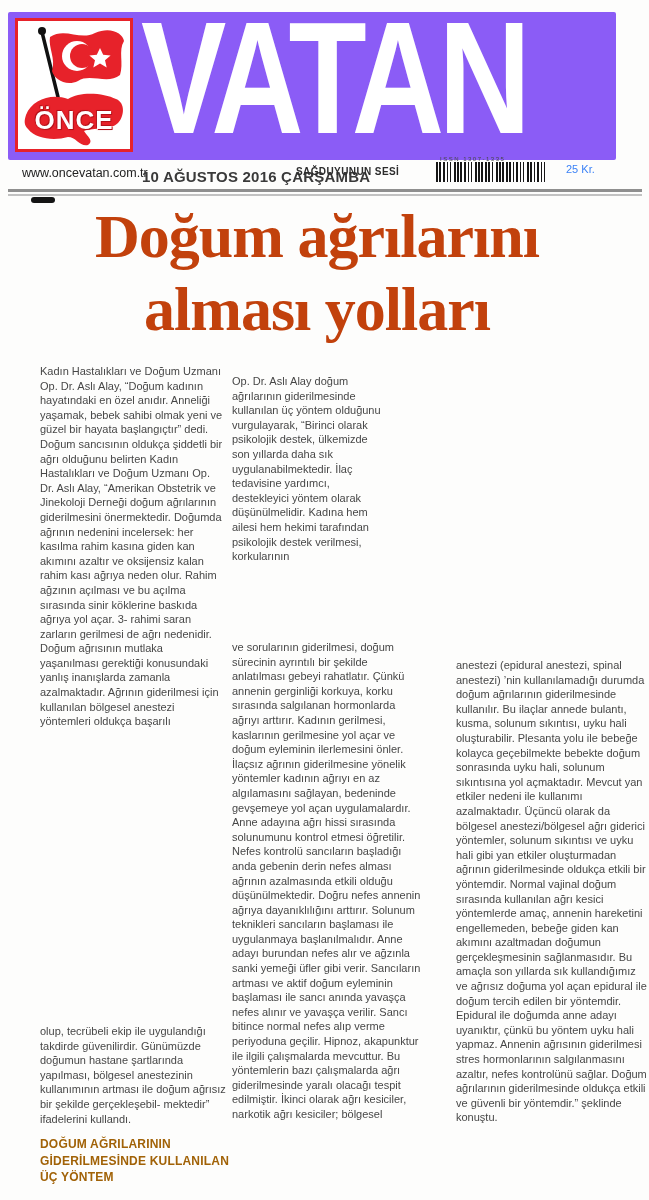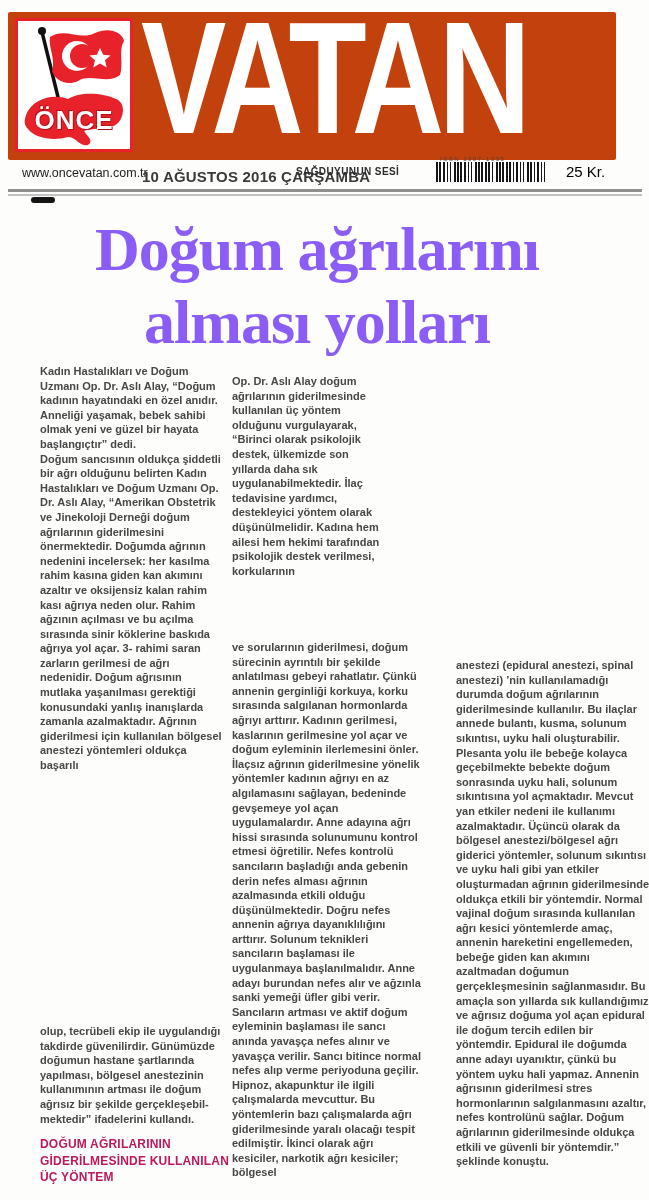--- a/index.html
+++ b/index.html
@@ -5,21 +5,21 @@
   html,body{margin:0;padding:0;background:#e9e9e9;}
   #page{
     position:relative;width:649px;height:1200px;margin:0 auto;
     background:#fdfdfc;overflow:hidden;
     border-right:1px solid #cfcfcf;
     font-family:"Liberation Sans",sans-serif;
   }
   
   .banner{
     position:absolute;left:8px;top:12px;width:608px;height:148px;
-    background:#c2410c;border-radius:2px;
+    background:#8b5cf6;border-radius:2px;
   }
   .logo-box{
     position:absolute;left:7px;top:6px;width:118px;height:134px;
     background:#fff;border:3px solid #e7222a;box-sizing:border-box;
   }
   .logo-flag{position:absolute;left:2px;top:2px;width:110px;height:78px;}
   .logo-map{position:absolute;left:0px;bottom:0px;width:112px;height:62px;}
   .logo-once{
     position:absolute;left:0;right:0;bottom:13px;text-align:center;
     font-size:26px;font-weight:900;color:#ffffff;letter-spacing:1px;
@@ -36,38 +36,38 @@
   .infobar{position:absolute;left:8px;top:160px;width:634px;height:30px;}
   .site{position:absolute;left:14px;top:6px;font-size:12.5px;font-weight:normal;color:#222;}
   .date{position:absolute;left:134px;top:8px;font-size:15px;font-weight:bold;color:#3a3a3a;letter-spacing:.2px;}
   .slogan{position:absolute;left:288px;top:6px;font-size:10px;font-weight:bold;color:#2c2c2c;letter-spacing:.4px;}
   .barcode-wrap{position:absolute;left:428px;top:-4px;width:115px;height:28px;}
   .issn{font-size:6px;color:#444;letter-spacing:1.5px;white-space:nowrap;display:block;margin-left:4px;filter:blur(.4px);}
   .bars{
     width:110px;height:20px;margin-top:0px;
     background:repeating-linear-gradient(90deg,#161616 0 1.5px,#fff 1.5px 3px,#161616 3px 4.5px,#fff 4.5px 7px,#161616 7px 9px,#fff 9px 10.5px);
   }
-  .price{position:absolute;left:558px;top:3px;font-size:15px;color:#000000;}
+  .price{position:absolute;left:558px;top:3px;font-size:11px;color:#3b82f6;}
   .rule1{position:absolute;left:8px;top:189px;width:634px;height:3px;background:#8f8f8f;}
   .rule2{position:absolute;left:8px;top:194px;width:634px;height:2px;background:#c2c2c2;}
   
   .artifact{position:absolute;left:31px;top:197px;width:24px;height:6px;background:#141414;border-radius:3px;}
   .headline{
     position:absolute;left:12px;top:200px;width:610px;text-align:center;
-    font-family:"Liberation Serif",serif;font-weight:700;color:#8b5cf6;
-    font-size:62px;line-height:73px;letter-spacing:-1px;margin-top:13px;
+    font-family:"Liberation Serif",serif;font-weight:700;color:#c2410c;
+    font-size:62px;line-height:73px;letter-spacing:-1px;
   }
   
-  .body-text{font-size:11px;line-height:14.6px;color:#474747;font-weight:bold;}
+  .body-text{font-size:11px;line-height:14.6px;color:#474747;}
   .body-text p{margin:0;}
   .col1a{position:absolute;left:40px;top:364px;width:184px;}
   .col1b{position:absolute;left:40px;top:1024px;width:188px;}
   .subhead{
     position:absolute;left:40px;top:1136px;width:195px;
-    font-size:12px;line-height:16.5px;font-weight:bold;color:#be185d;letter-spacing:.2px;
+    font-size:12px;line-height:16.5px;font-weight:bold;color:#a16207;letter-spacing:.2px;
   }
   .col2a{position:absolute;left:232px;top:374px;width:152px;}
   .col2b{position:absolute;left:232px;top:640px;width:190px;}
   .col3{position:absolute;left:456px;top:622px;width:194px;margin-top:36px;}
 </style>
 </head>
 <body>
 
 <div id="page">
 

